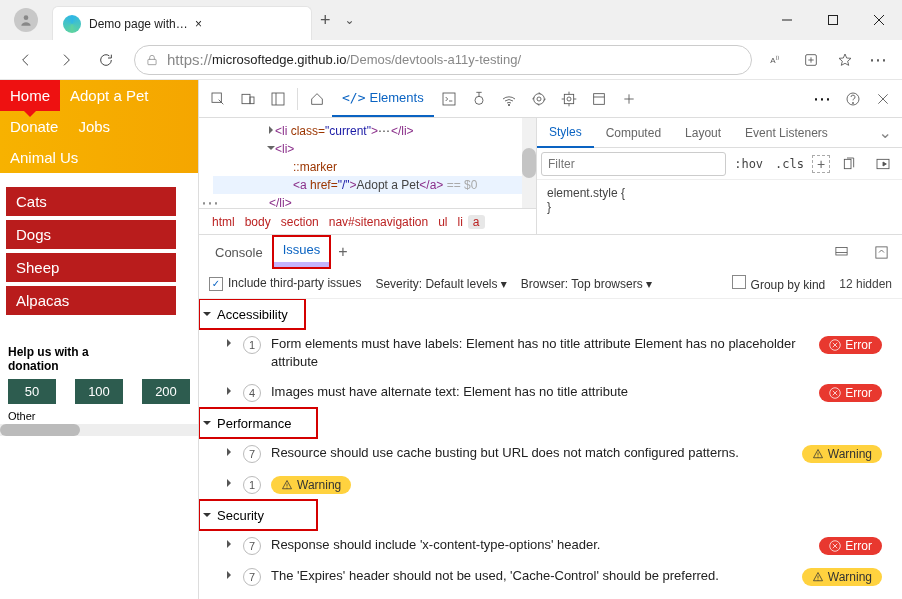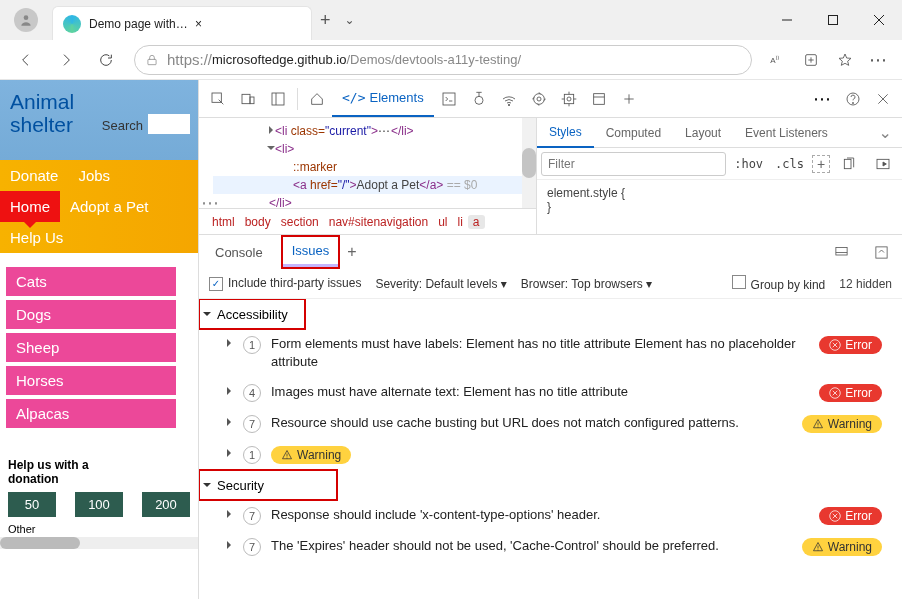--- a/index.html
+++ b/index.html
@@ -38,21 +38,21 @@
 .page-header{ background:linear-gradient(180deg,#7fb3de,#75abd7); padding:10px; height:80px; position:relative;}
 .site-title{ color:#0050a0; font-size:21px; font-weight:400; line-height:1.1;}
 .searchlbl{ position:absolute; right:55px; top:38px; font-size:13px; color:#333;}
 .searchbox{ position:absolute; right:8px; top:34px; width:42px; height:20px; background:#fff; border:none;}
 .page-nav{ background:linear-gradient(90deg,#f7b200,#f5a600);}
 .nav-row{display:flex;}
 .nav-item{ padding:7px 10px; font-size:15px; color:#fff;}
 .nav-item.current{ background:#e11; position:relative;}
 .nav-item.current::after{content:'';position:absolute;left:50%;top:100%;margin-left:-6px;border:6px solid transparent;border-top-color:#e11;}
 .sidelist{ padding:10px 6px;}
-.cat-btn{ display:block; width:170px; margin:4px 0; padding:6px 10px; background:#ec4899; color:#fff; font-size:15px; text-align:left; border:none;}
+.cat-btn{ display:block; width:170px; margin:4px 0; padding:6px 10px; background:#b91c1c; color:#fff; font-size:15px; text-align:left; border:none;}
 .help-h{ font-size:12px; font-weight:700; margin:16px 8px 2px;}
 .donate-row{display:flex;gap:19px;margin:6px 8px;}
 .donate-btn{ flex:1; background:#2d5c4f; color:#fff; padding:5px 0; text-align:center; font-size:13px;}
 .other{font-size:11px;margin:2px 8px;}
 .hscroll{height:12px;background:#eee;margin:2px 0;position:relative;}
 .hscroll-thumb{position:absolute;left:0;width:80px;height:100%;background:#bbb;border-radius:6px;}
 
 
 .devtools{ flex:1; display:flex; flex-direction:column; border-left:1px solid #ddd; background:#fff;}
 .dt-top{ height:38px; display:flex; align-items:center; border-bottom:1px solid #ddd; padding:0 4px;}
@@ -95,21 +95,21 @@
 .cls{font-family:monospace;font-size:12px;color:#444;padding:0 4px;text-align:center;}
 .plus{border:1px dashed #aaa;width:18px;height:18px;display:flex;align-items:center;justify-content:center;font-size:14px;color:#666;}
 .style-body{flex:1;padding:6px 10px;font-family:Consolas,monospace;font-size:12px;color:#666;}
 .style-body .sel{color:#444;}
 .style-body .brace{color:#444;}
 
 
 .drawer{ border-top:1px solid #ddd; display:flex; flex-direction:column;}
 .drawer-tabs{height:34px;display:flex;align-items:center;padding:0 6px;}
 .dr-tab{padding:0 10px;height:32px;display:flex;align-items:center;font-size:13px;color:#555;}
-.dr-tab.active{color:#0a63c2;border-bottom:4px solid #c4b5fd;margin-left:9px;}
+.dr-tab.active{color:#0a63c2;border-bottom:6px solid #c4b5fd;}
 .redbox{outline:2px solid #d40000;outline-offset:-1px;}
 .dr-plus{padding:0 8px;font-size:16px;color:#666;}
 .dr-right{margin-left:auto;display:flex;gap:10px;}
 .dr-right .dt-ico svg{width:15px;height:15px;}
 
 .drawer-toolbar{height:30px;display:flex;align-items:center;padding:0 10px;font-size:12px;color:#333;gap:14px;border-bottom:1px solid #eee;}
 .chk{width:14px;height:14px;border:1px solid #888;display:inline-flex;align-items:center;justify-content:center;margin-right:5px;font-size:10px;color:#0a63c2;}
 .drop::after{content:' \25BE';color:#333;}
 .toolbar-spacer{flex:1;}
 .hidden-count{color:#444;}
@@ -206,43 +206,37 @@
       <svg viewBox="0 0 24 24">
         <path d="M12 3l2.5 6 6.5.5-5 4.3 1.6 6.2L12 17l-5.6 3 1.6-6.2-5-4.3 6.5-.5z"></path>
       </svg>
     </div>
   <div class="iconbtn more-dots">⋯</div>
 </div>
 
 <div class="content">
 
   <div class="page">
-    <div class="page-header">
-      <div class="site-title"><span>Animal</span><br><span>shelter</span></div>
-      <span class="searchlbl">Search</span>
-      <input class="searchbox" style="">
-    </div>
     <div class="page-nav">
+      <div class="nav-row">
+        <div class="nav-item current">Home</div>
+        <div class="nav-item">Adopt a Pet</div>
+      </div>
       <div class="nav-row">
         <div class="nav-item">Donate</div>
         <div class="nav-item">Jobs</div>
       </div>
       <div class="nav-row">
-        <div class="nav-item current">Home</div>
-        <div class="nav-item">Adopt a Pet</div>
-      </div>
-      <div class="nav-row">
-        <div class="nav-item">Help Us</div>
+        <div class="nav-item">Animal Us</div>
       </div>
     </div>
     <div class="sidelist">
       <button class="cat-btn">Cats</button>
       <button class="cat-btn">Dogs</button>
       <button class="cat-btn">Sheep</button>
-      <button class="cat-btn">Horses</button>
       <button class="cat-btn">Alpacas</button>
     </div>
     <div class="help-h"><span>Help us with a</span><br><span>donation</span></div>
     <div class="donate-row">
       <div class="donate-btn">50</div>
       <div class="donate-btn">100</div>
       <div class="donate-btn">200</div>
     </div>
     <div class="other">Other</div>
     <div class="hscroll">
@@ -455,20 +449,24 @@
             <span class="badge error">
               <svg class="bico" viewBox="0 0 16 16">
                 <circle cx="8" cy="8" r="7" fill="none" stroke="#fff"></circle>
                 <line x1="5" y1="5" x2="11" y2="11" stroke="#fff"></line>
                 <line x1="11" y1="5" x2="5" y2="11" stroke="#fff"></line>
               </svg>
               <span>Error</span>
             </span>
           </div>
 
+        <div class="cat-head redbox" style="width:118px">
+            <span class="tri open"></span>
+            <span class="cat-name">Performance</span>
+          </div>
         <div class="issue">
             <span class="tri"></span>
             <span class="count">7</span>
             <span class="issue-text">Resource should use cache busting but URL does not match configured patterns.</span>
             <span class="badge warn">
               <svg class="bico" viewBox="0 0 16 16">
                 <path d="M8 2l6 11H2z" fill="none" stroke="#333"></path>
                 <line x1="8" y1="6" x2="8" y2="10" stroke="#333"></line>
                 <circle cx="8" cy="12" r="0.7" fill="#333"></circle>
               </svg>
@@ -481,21 +479,21 @@
             <span class="badge warn">
               <svg class="bico" viewBox="0 0 16 16">
                 <path d="M8 2l6 11H2z" fill="none" stroke="#333"></path>
                 <line x1="8" y1="6" x2="8" y2="10" stroke="#333"></line>
                 <circle cx="8" cy="12" r="0.7" fill="#333"></circle>
               </svg>
               <span>Warning</span>
             </span>
           </div>
 
-        <div class="cat-head redbox" style="width:138px">
+        <div class="cat-head redbox" style="width:118px">
             <span class="tri open"></span>
             <span class="cat-name">Security</span>
           </div>
         <div class="issue">
             <span class="tri"></span>
             <span class="count">7</span>
             <span class="issue-text">Response should include 'x-content-type-options' header.</span>
             <span class="badge error">
               <svg class="bico" viewBox="0 0 16 16">
                 <circle cx="8" cy="8" r="7" fill="none" stroke="#fff"></circle>

